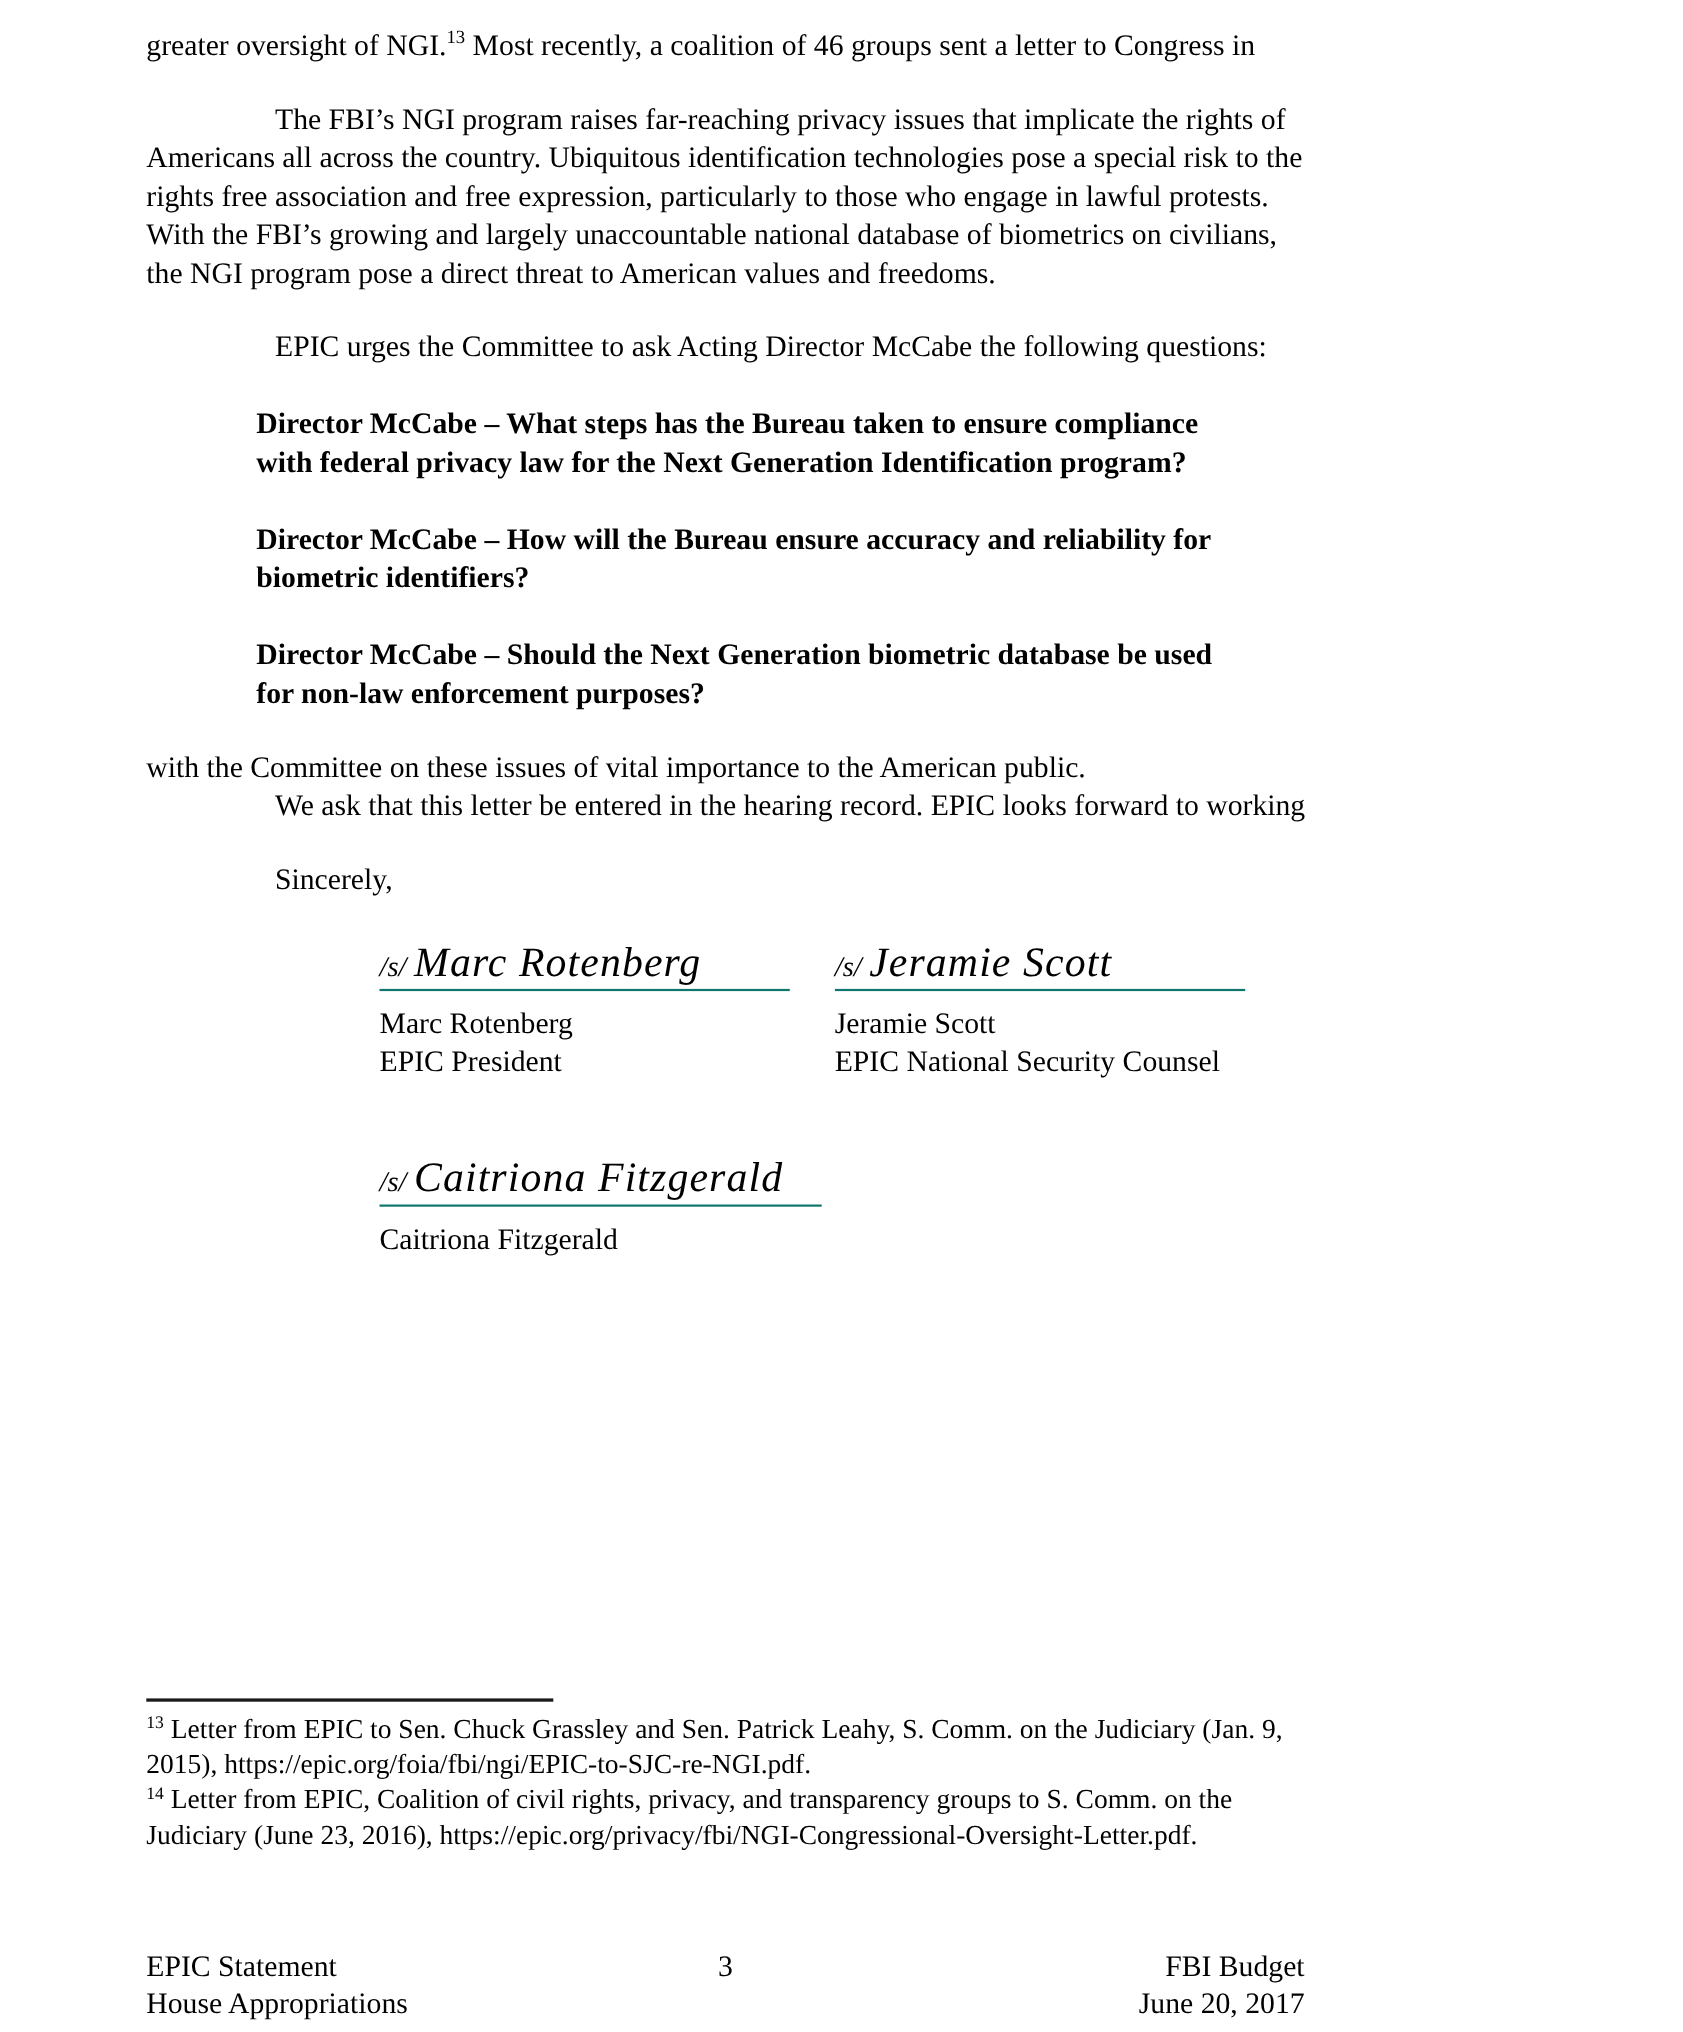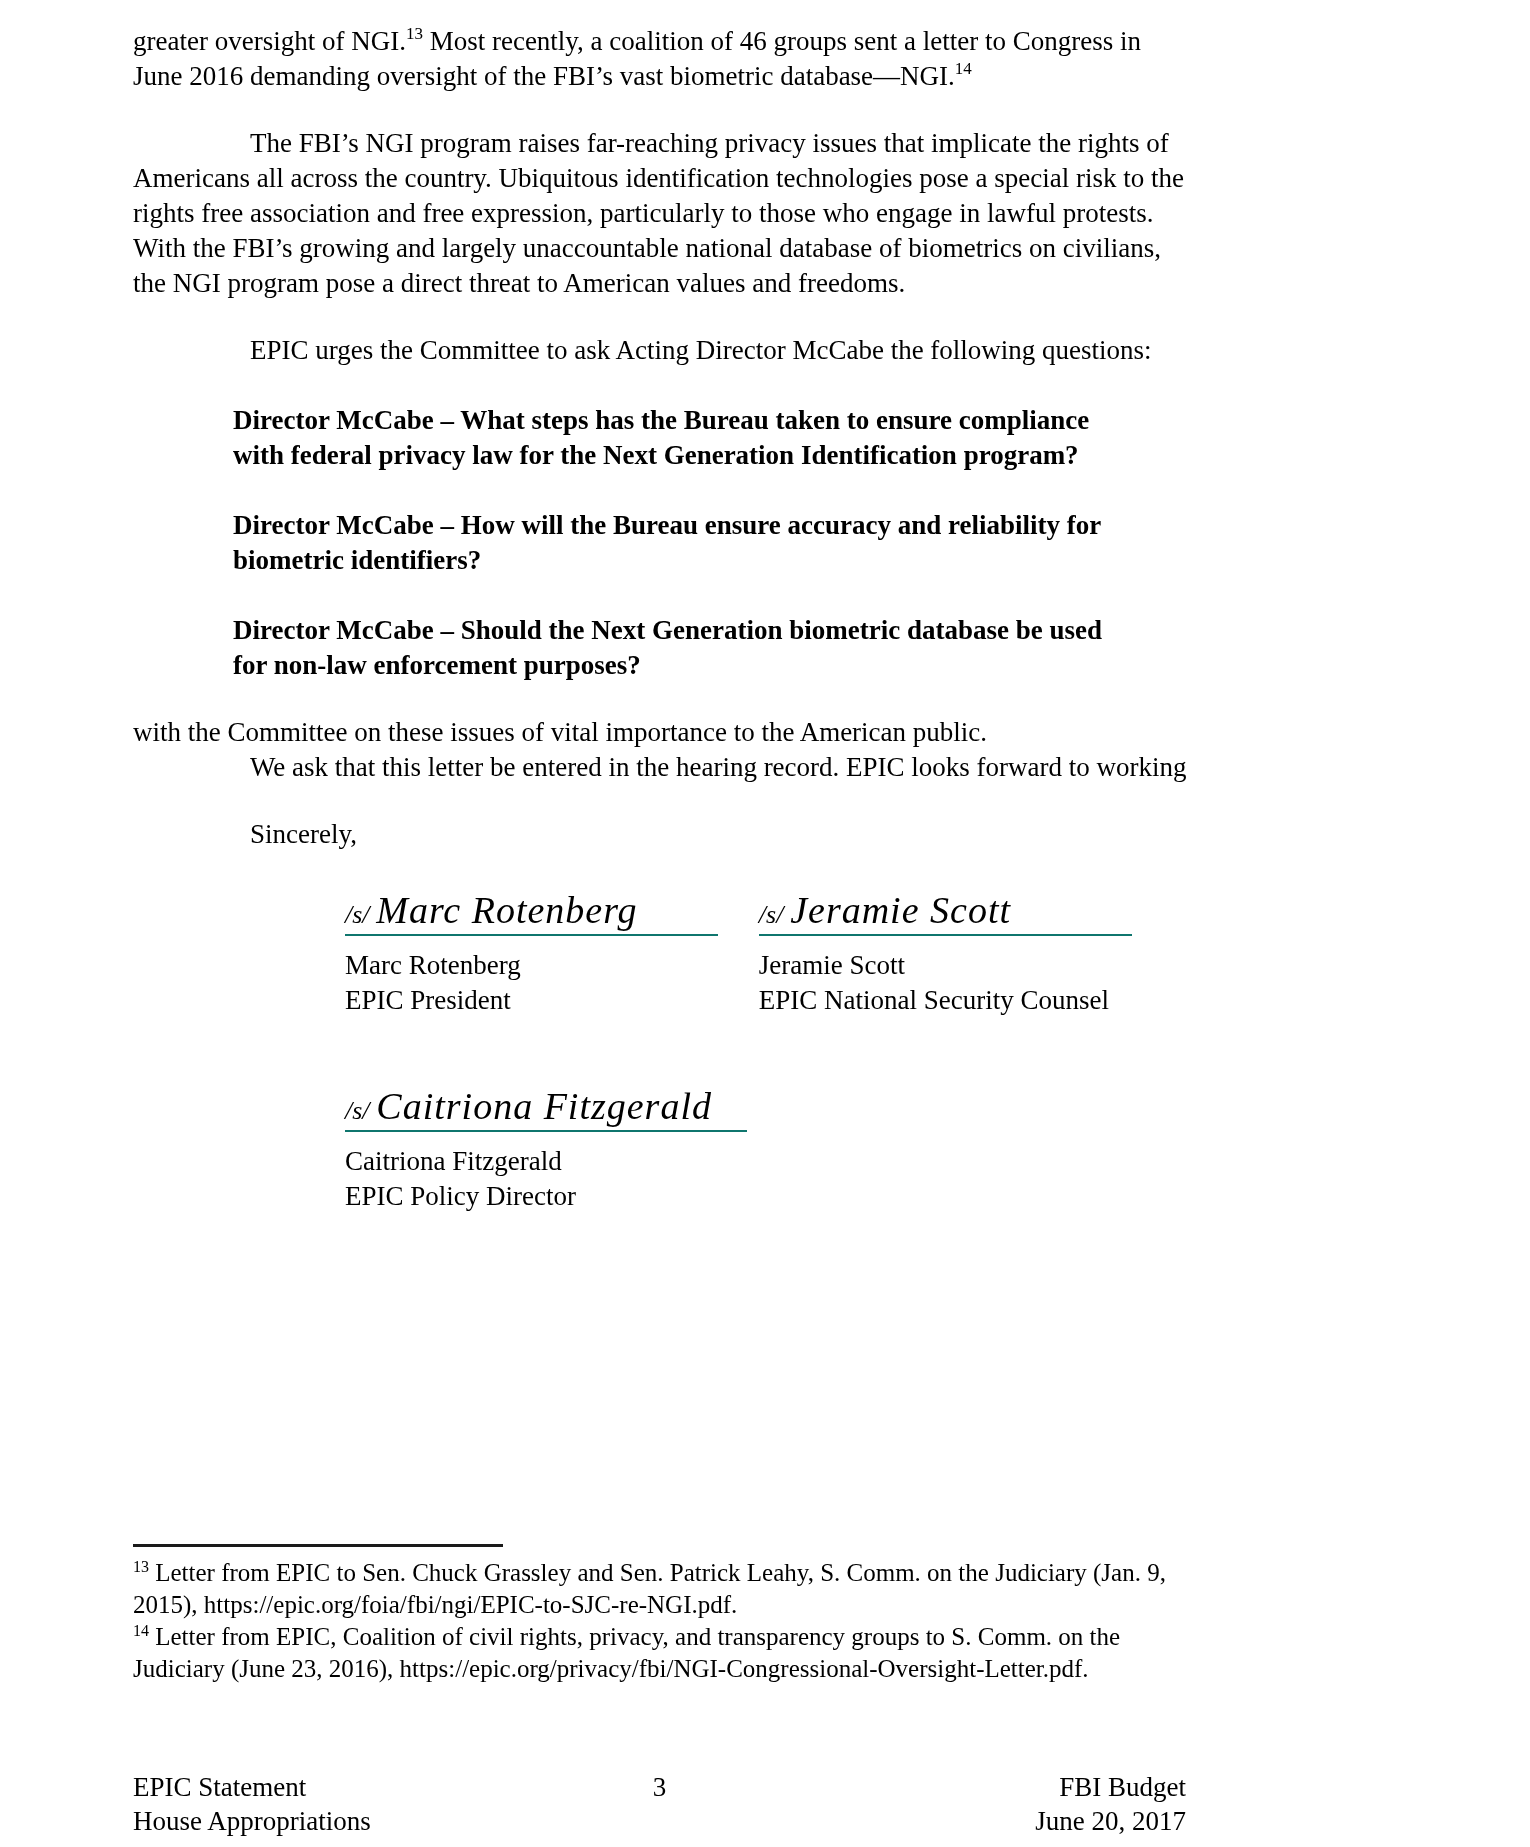--- a/index.html
+++ b/index.html
@@ -104,21 +104,20 @@
   .footer-center { position: absolute; left: 0; right: 0; top: 0; text-align: center; }
   .footer-right { position: absolute; right: 0; top: 0; text-align: right; }
 </style>
 </head>
 <body>
 
 <div class="page">
 
   <p class="para">
     <span class="ln"><span>greater oversight of NGI.</span><sup class="fnref">13</sup><span> Most recently, a coalition of 46 groups sent a letter to Congress in</span></span>
-    <span class="ln"><span>June 2016 demanding oversight of the FBI’s vast biometric database—NGI.</span><sup class="fnref">14</sup></span>
   </p>
 
   <p class="para mt-blank">
     <span class="ln indent">The FBI’s NGI program raises far-reaching privacy issues that implicate the rights of</span>
     <span class="ln">Americans all across the country. Ubiquitous identification technologies pose a special risk to the</span>
     <span class="ln">rights free association and free expression, particularly to those who engage in lawful protests.</span>
     <span class="ln">With the FBI’s growing and largely unaccountable national database of biometrics on civilians,</span>
     <span class="ln">the NGI program pose a direct threat to American values and freedoms.</span>
   </p>
 
@@ -159,21 +158,20 @@
     <div class="sig-col2">
       <span class="sig-line w2"><span class="s-mark">/s/</span> <span class="script">Jeramie Scott</span></span>
       <div class="sig-name">Jeramie Scott</div>
       <div class="sig-title">EPIC National Security Counsel</div>
     </div>
   </div>
 
   <div class="sig-block2">
     <span class="sig-line w3"><span class="s-mark">/s/</span> <span class="script">Caitriona Fitzgerald</span></span>
     <div class="sig-name">Caitriona Fitzgerald</div>
-    <div class="sig-title">EPIC Policy Director</div>
   </div>
 
   <div class="footnotes">
     <div class="fn-rule"></div>
     <div class="fn-line"><sup class="fn-num">13</sup><span> Letter from EPIC to Sen. Chuck Grassley and Sen. Patrick Leahy, S. Comm. on the Judiciary (Jan. 9,</span></div>
     <div class="fn-line"><span>2015), https://epic.org/foia/fbi/ngi/EPIC-to-SJC-re-NGI.pdf.</span></div>
     <div class="fn-line"><sup class="fn-num">14</sup><span> Letter from EPIC, Coalition of civil rights, privacy, and transparency groups to S. Comm. on the</span></div>
     <div class="fn-line"><span>Judiciary (June 23, 2016), https://epic.org/privacy/fbi/NGI-Congressional-Oversight-Letter.pdf.</span></div>
   </div>
 

